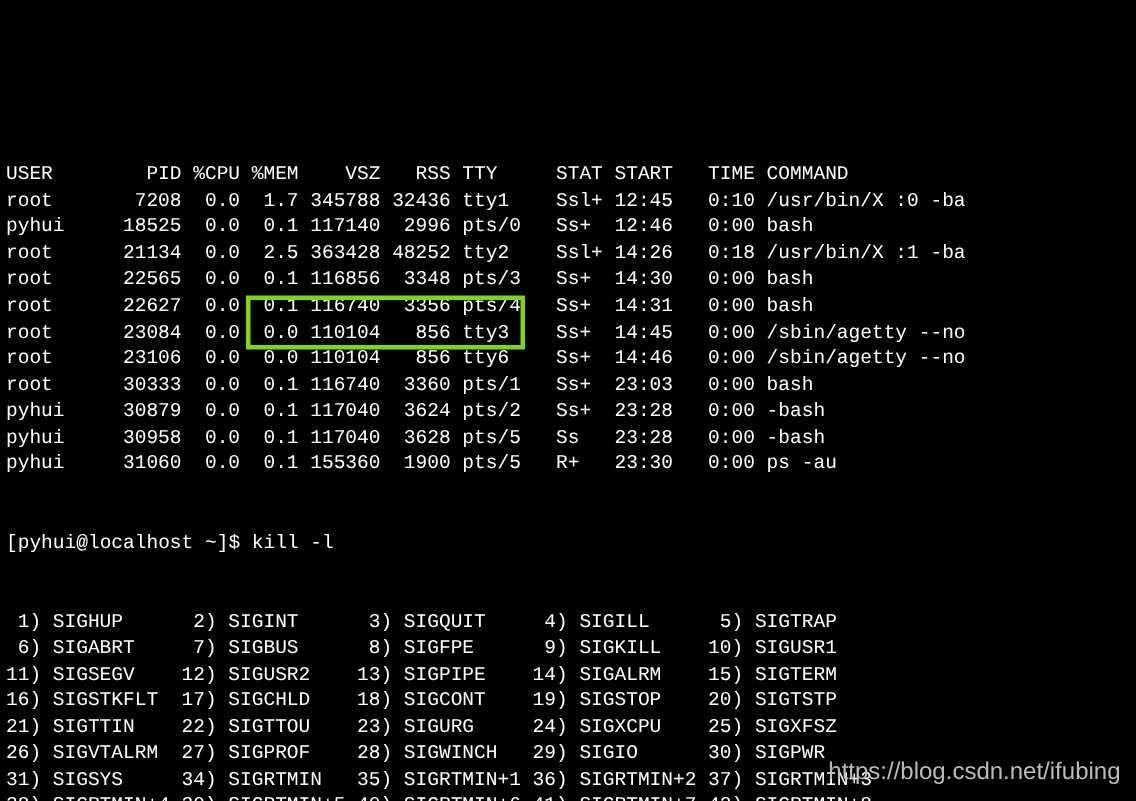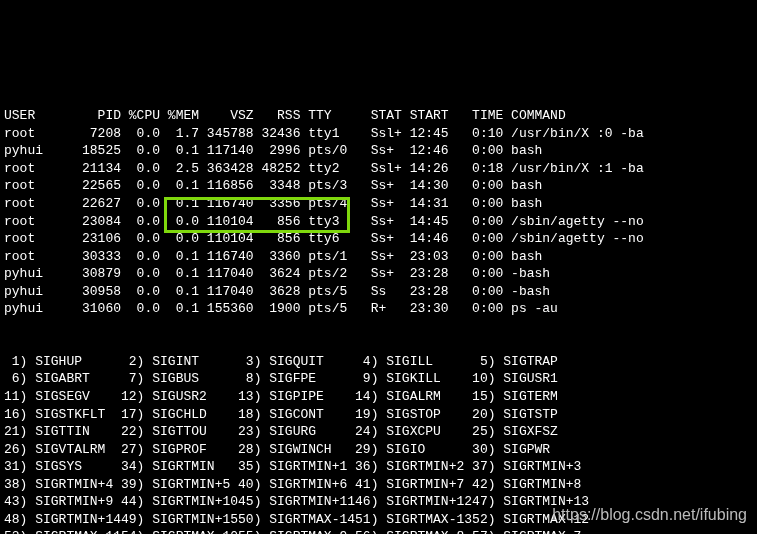--- a/index.html
+++ b/index.html
@@ -39,20 +39,21 @@
 pyhui     18525  0.0  0.1 117140  2996 pts/0   Ss+  12:46   0:00 bash
 root      21134  0.0  2.5 363428 48252 tty2    Ssl+ 14:26   0:18 /usr/bin/X :1 -ba
 root      22565  0.0  0.1 116856  3348 pts/3   Ss+  14:30   0:00 bash
 root      22627  0.0  0.1 116740  3356 pts/4   Ss+  14:31   0:00 bash
 root      23084  0.0  0.0 110104   856 tty3    Ss+  14:45   0:00 /sbin/agetty --no
 root      23106  0.0  0.0 110104   856 tty6    Ss+  14:46   0:00 /sbin/agetty --no
 root      30333  0.0  0.1 116740  3360 pts/1   Ss+  23:03   0:00 bash
 pyhui     30879  0.0  0.1 117040  3624 pts/2   Ss+  23:28   0:00 -bash
 pyhui     30958  0.0  0.1 117040  3628 pts/5   Ss   23:28   0:00 -bash
 pyhui     31060  0.0  0.1 155360  1900 pts/5   R+   23:30   0:00 ps -au</div>
+  <div class="prompt"><span>[<span>pyhui</span>@<span>localhost</span> <span>~</span>]$ </span><span>kill -l</span></div>
   <div id="sigout"> 1) SIGHUP      2) SIGINT      3) SIGQUIT     4) SIGILL      5) SIGTRAP
  6) SIGABRT     7) SIGBUS      8) SIGFPE      9) SIGKILL    10) SIGUSR1
 11) SIGSEGV    12) SIGUSR2    13) SIGPIPE    14) SIGALRM    15) SIGTERM
 16) SIGSTKFLT  17) SIGCHLD    18) SIGCONT    19) SIGSTOP    20) SIGTSTP
 21) SIGTTIN    22) SIGTTOU    23) SIGURG     24) SIGXCPU    25) SIGXFSZ
 26) SIGVTALRM  27) SIGPROF    28) SIGWINCH   29) SIGIO      30) SIGPWR
 31) SIGSYS     34) SIGRTMIN   35) SIGRTMIN+1 36) SIGRTMIN+2 37) SIGRTMIN+3
 38) SIGRTMIN+4 39) SIGRTMIN+5 40) SIGRTMIN+6 41) SIGRTMIN+7 42) SIGRTMIN+8
 43) SIGRTMIN+9 44) SIGRTMIN+1045) SIGRTMIN+1146) SIGRTMIN+1247) SIGRTMIN+13
 48) SIGRTMIN+1449) SIGRTMIN+1550) SIGRTMAX-1451) SIGRTMAX-1352) SIGRTMAX-12

